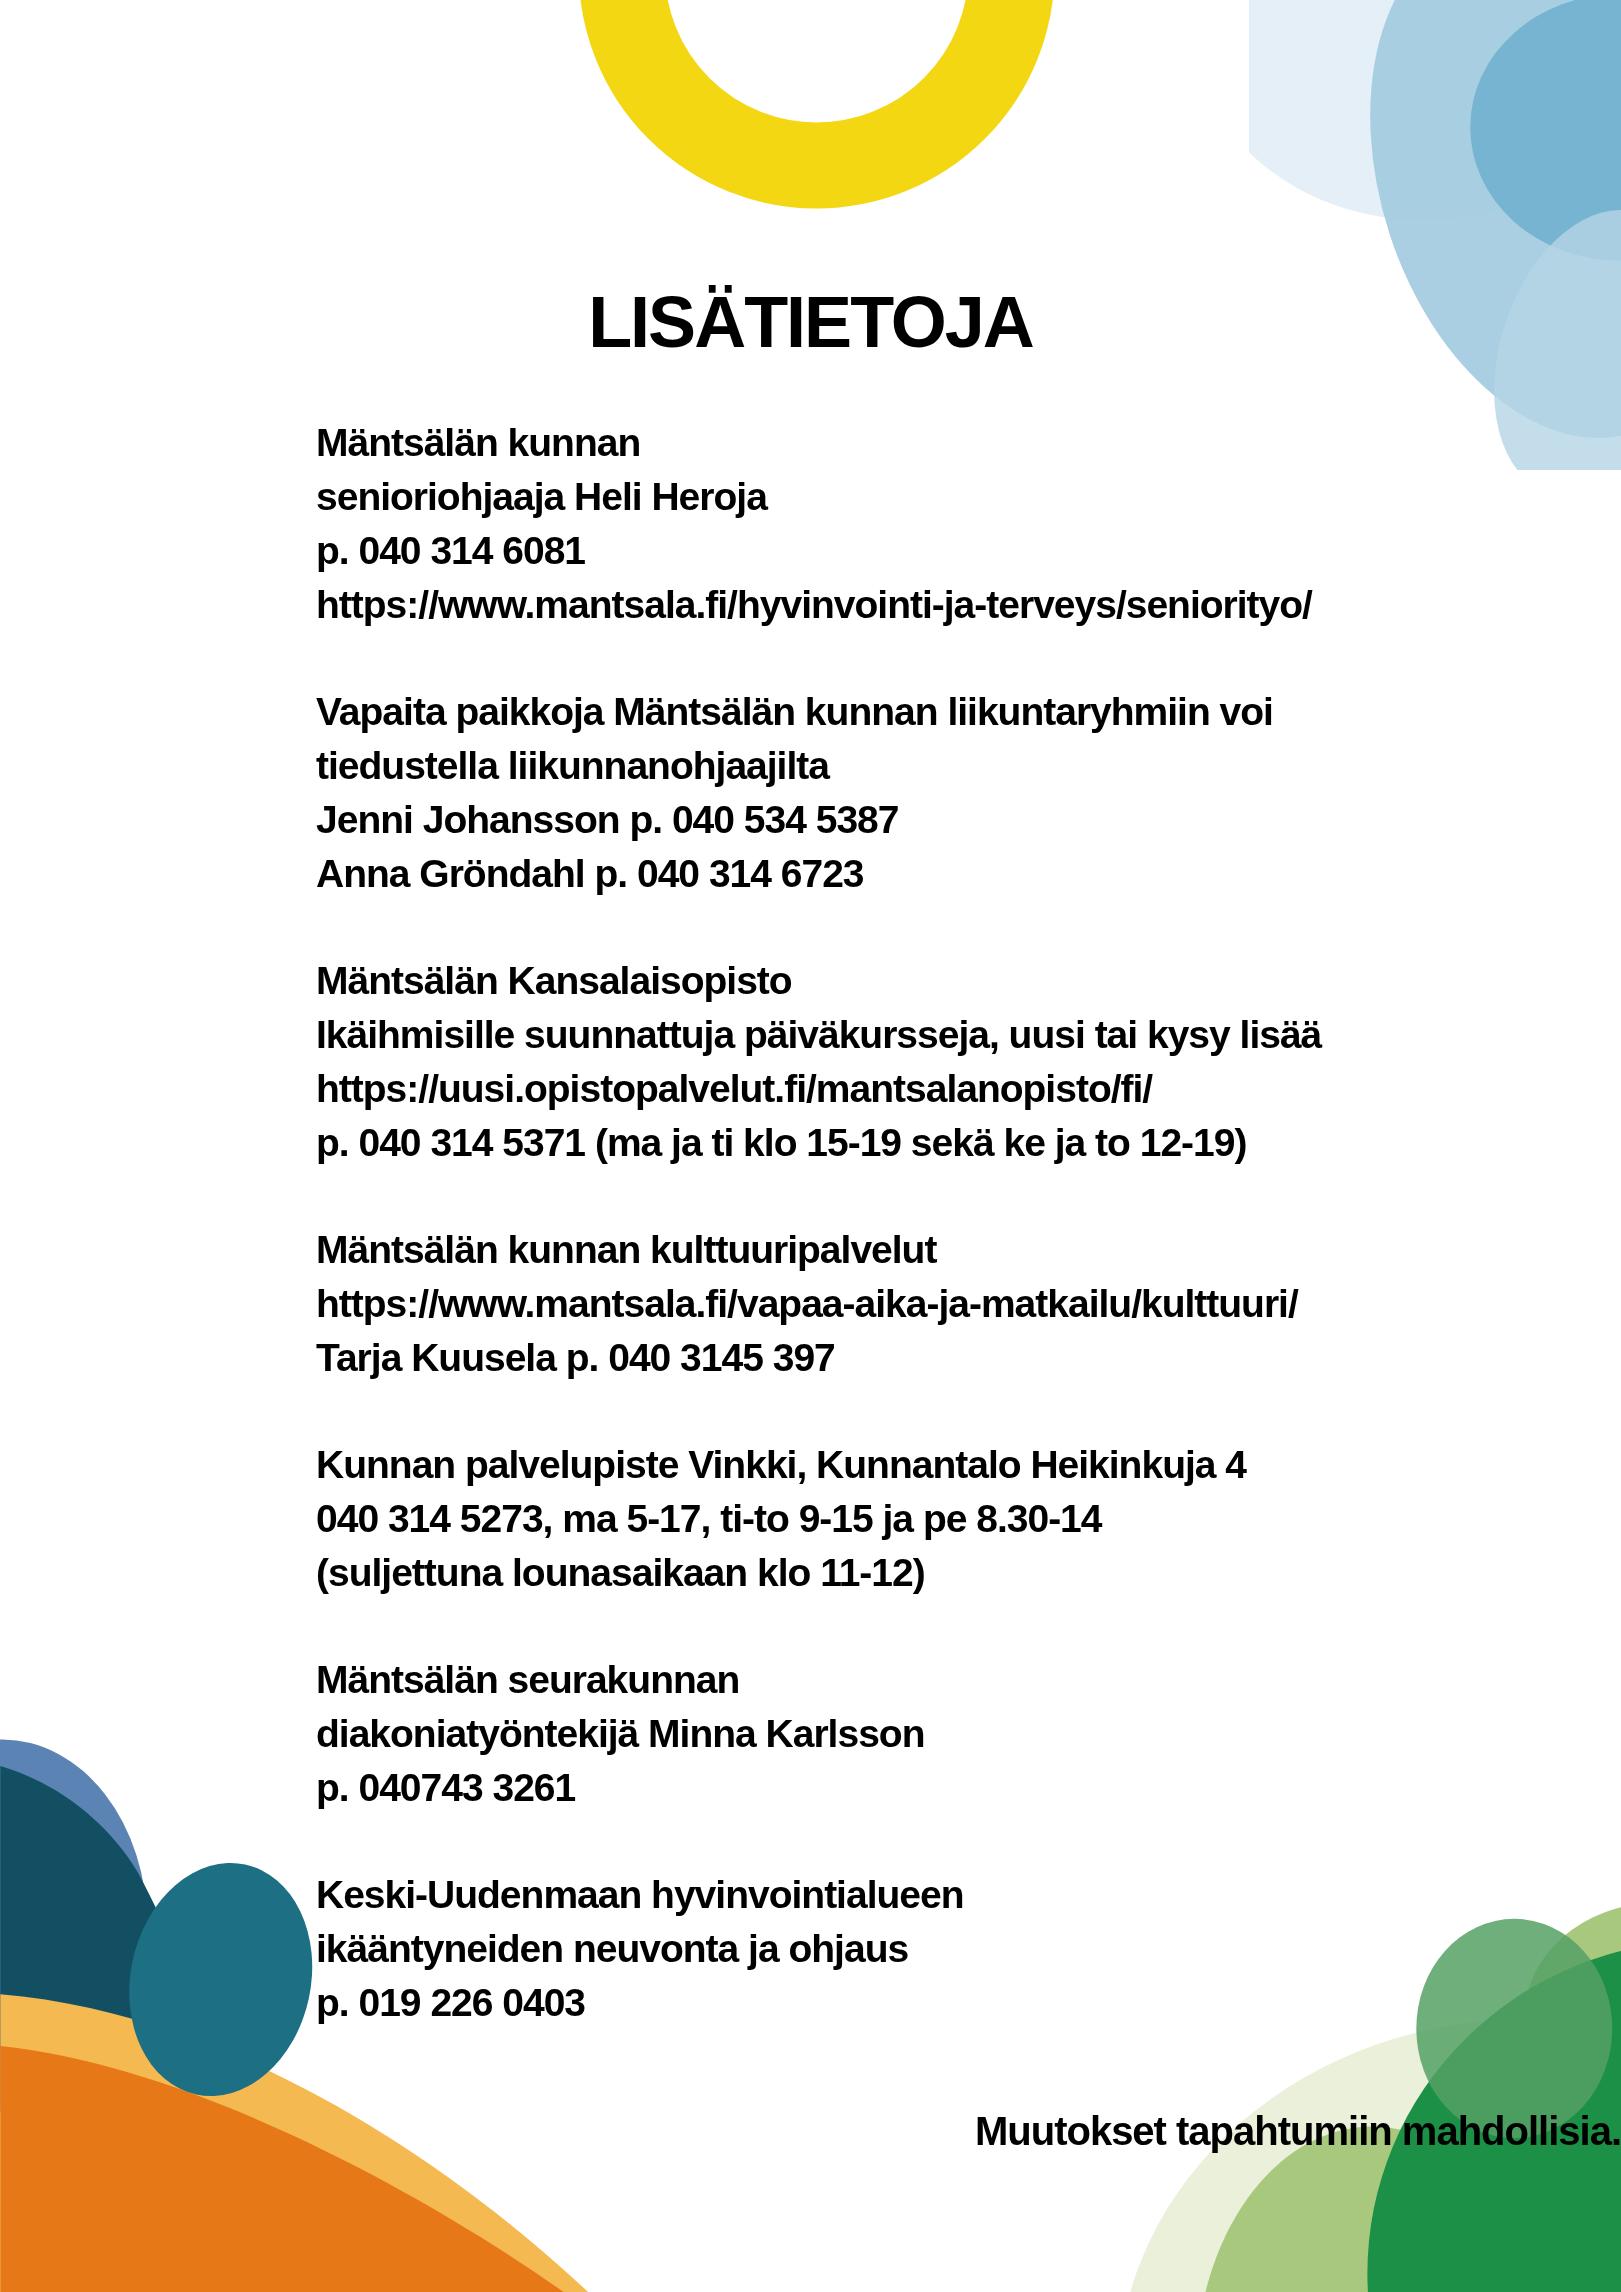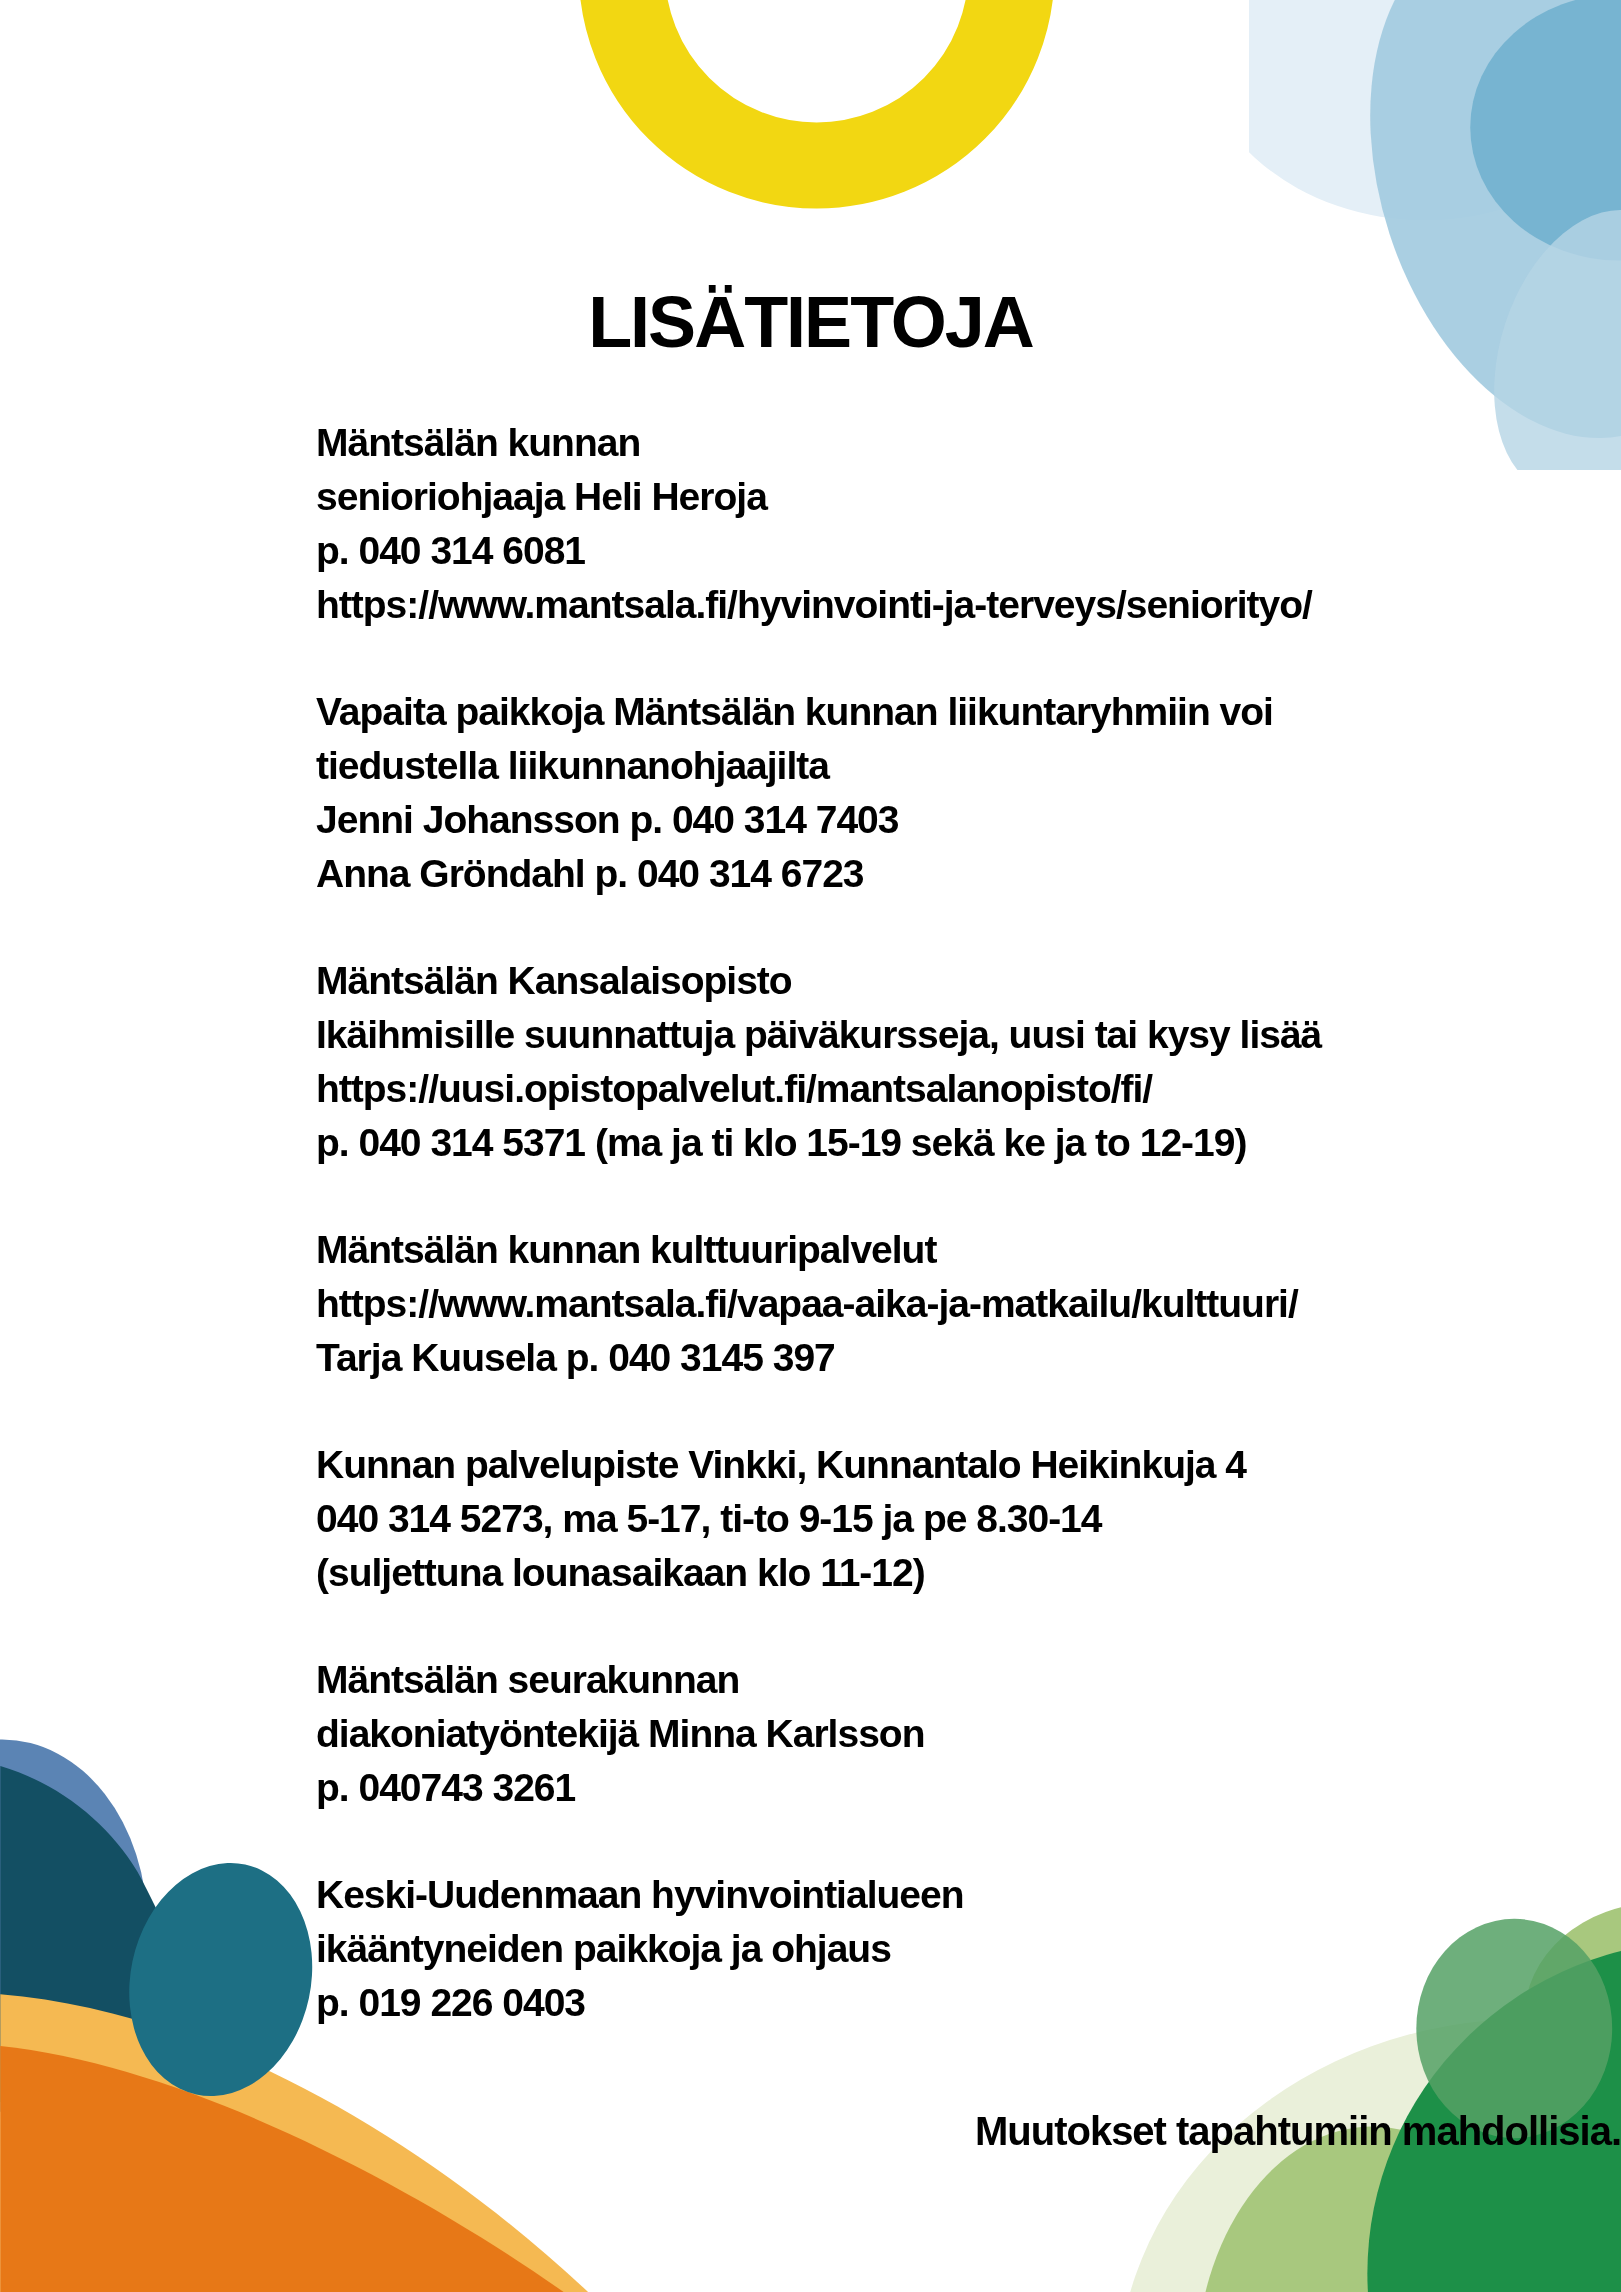--- a/index.html
+++ b/index.html
@@ -66,24 +66,24 @@
     <ellipse cx="566" cy="210" rx="135" ry="118" fill="#A8C87E"></ellipse>
     <ellipse cx="616" cy="470" rx="345" ry="340" fill="#1D9048"></ellipse>
     <ellipse cx="421" cy="220" rx="100" ry="112" fill-opacity="0.85" fill="#55A165"></ellipse>
   </svg>
 
 
   <h1 class="title">LISÄTIETOJA</h1>
 
   <div class="body-text">
       <p class="para"><span>Mäntsälän kunnan</span><br><span>senioriohjaaja Heli Heroja</span><br><span>p. 040 314 6081</span><br><span>https://www.mantsala.fi/hyvinvointi-ja-terveys/seniorityo/</span></p>
-      <p class="para"><span>Vapaita paikkoja Mäntsälän kunnan liikuntaryhmiin voi</span><br><span>tiedustella liikunnanohjaajilta</span><br><span>Jenni Johansson p. 040 314 7403</span><br><span>Anna Gröndahl p. 040 314 6723</span></p>
+      <p class="para"><span>Vapaita paikkoja Mäntsälän kunnan liikuntaryhmiin voi</span><br><span>tiedustella liikunnanohjaajilta</span><br><span>Jenni Johansson p. 040 534 5387</span><br><span>Anna Gröndahl p. 040 314 6723</span></p>
       <p class="para"><span>Mäntsälän Kansalaisopisto</span><br><span>Ikäihmisille suunnattuja päiväkursseja, uusi tai kysy lisää</span><br><span>https://uusi.opistopalvelut.fi/mantsalanopisto/fi/</span><br><span>p. 040 314 5371 (ma ja ti klo 15-19 sekä ke ja to 12-19)</span></p>
       <p class="para"><span>Mäntsälän kunnan kulttuuripalvelut</span><br><span>https://www.mantsala.fi/vapaa-aika-ja-matkailu/kulttuuri/</span><br><span>Tarja Kuusela p. 040 3145 397</span></p>
       <p class="para"><span>Kunnan palvelupiste Vinkki, Kunnantalo Heikinkuja 4</span><br><span>040 314 5273, ma 5-17, ti-to 9-15 ja pe 8.30-14</span><br><span>(suljettuna lounasaikaan klo 11-12)</span></p>
       <p class="para"><span>Mäntsälän seurakunnan</span><br><span>diakoniatyöntekijä Minna Karlsson</span><br><span>p. 040743 3261</span></p>
-      <p class="para"><span>Keski-Uudenmaan hyvinvointialueen</span><br><span>ikääntyneiden paikkoja ja ohjaus</span><br><span>p. 019 226 0403</span></p>
+      <p class="para"><span>Keski-Uudenmaan hyvinvointialueen</span><br><span>ikääntyneiden neuvonta ja ohjaus</span><br><span>p. 019 226 0403</span></p>
     </div>
 
   <div class="footer-note">Muutokset tapahtumiin mahdollisia.</div>
 
 </div>
 
 
 </body></html>

